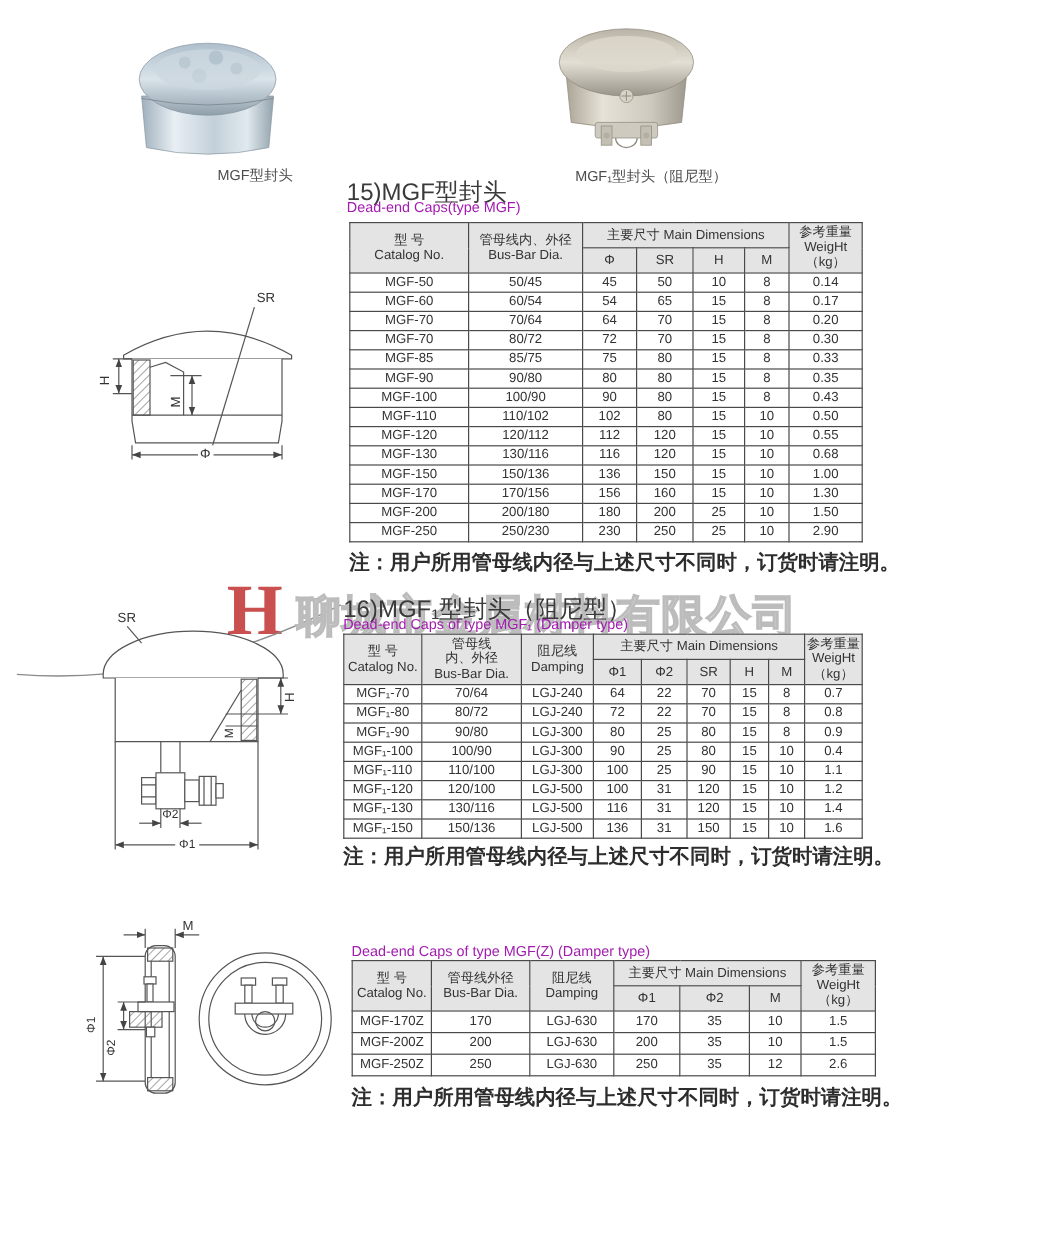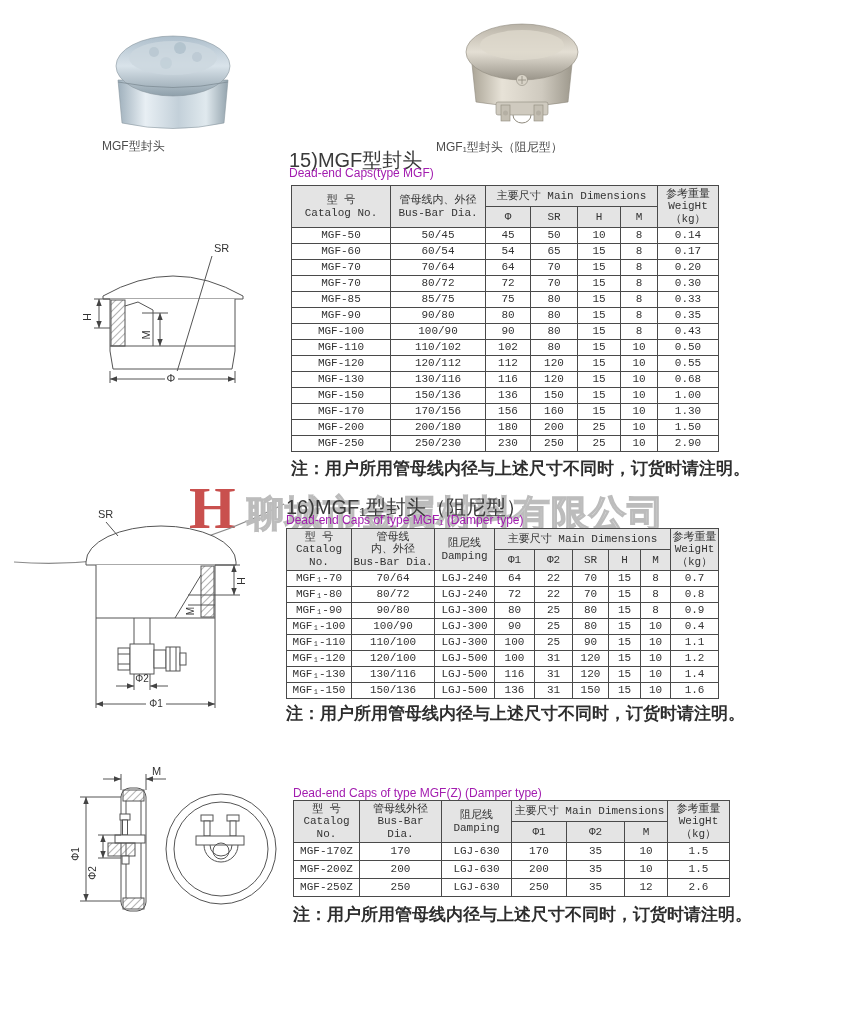--- a/index.html
+++ b/index.html
@@ -14,24 +14,24 @@
   .wm-text{left:247px;top:489px;font-size:37px;font-weight:bold;letter-spacing:1px;
            color:#dadada;-webkit-text-stroke:1.2px #bcbcbc;white-space:nowrap;}
   .wm-swoosh{left:10px;top:492px;}
 
   .layer{position:absolute;left:0;top:0;z-index:1;}
 
   
   .sec-title{font-size:20px;color:#3a3a3a;white-space:nowrap;}
   .sec-sub{font-size:12px;color:#a21caf;white-space:nowrap;}
   .note{font-size:17px;font-weight:bold;color:#2d2d2d;white-space:nowrap;}
-  .caption{font-size:12px;color:#4c4c4c;text-align:left;}
+  .caption{font-size:12px;color:#4c4c4c;text-align:right;}
 
   
-  table.spec{border-collapse:collapse;table-layout:fixed;background:#fff;font-family:Liberation Mono, monospace;}
+  table.spec{border-collapse:collapse;table-layout:fixed;background:#fff;}
   .spec th,.spec td{border:1px solid #4a4a4a;font-size:11px;text-align:center;
                     padding:0 1px;color:#333;overflow:hidden;}
   .spec th{background:#e4e4e4;font-weight:normal;height:20px;line-height:1.15;}
   .spec td{height:15px;line-height:1.1;background:#fff;}
   table.t3 td{height:17px;}
   .hl{display:block;}
 
   svg text{font-family:"Liberation Sans","DejaVu Sans",sans-serif;}
 </style>
 </head>

